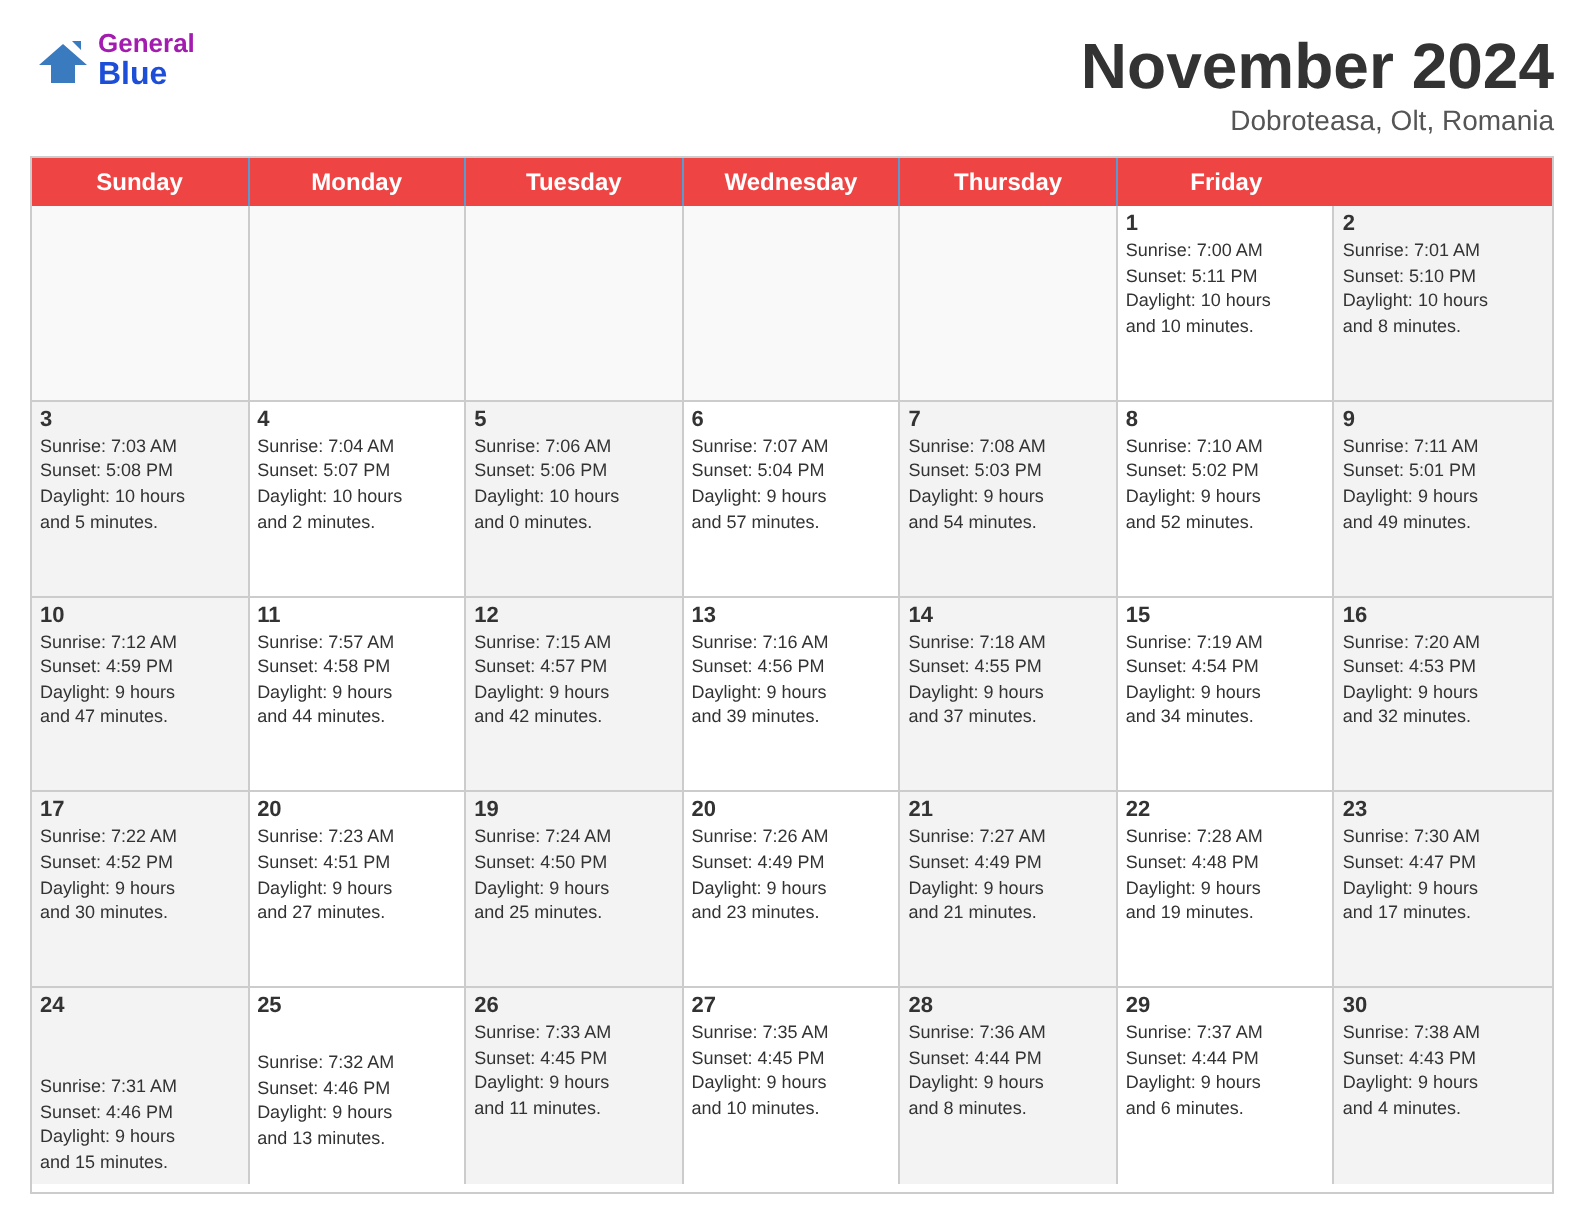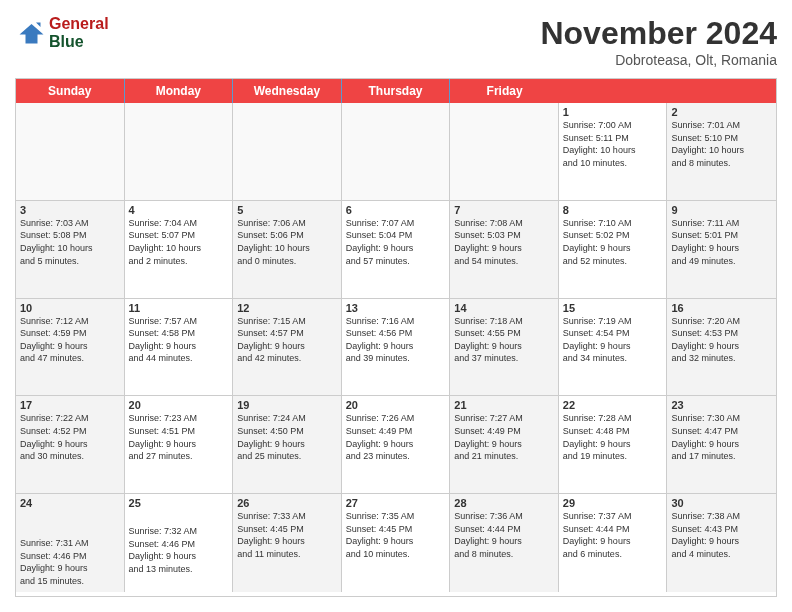--- a/index.html
+++ b/index.html
@@ -27,28 +27,28 @@
       display: flex;
       align-items: center;
       gap: 4px;
     }
     .logo-text {
       display: flex;
       flex-direction: column;
       line-height: 1.1;
     }
     .logo-general {
-      font-size: 16px;
-      font-weight: bold;
-      color: #b91c1c;
+      font-size: 13px;
+      font-weight: bold;
+      color: #a21caf;
     }
     .logo-blue {
       font-size: 16px;
       font-weight: bold;
-      color: #14532d;
+      color: #1d4ed8;
     }
     .logo-icon {
       width: 30px;
       height: 30px;
     }
     .title-block {
       text-align: right;
     }
     .month-title {
       font-size: 32px;
@@ -131,20 +131,21 @@
     <div class="title-block">
       <div class="month-title">November 2024</div>
       <div class="location">Dobroteasa, Olt, Romania</div>
     </div>
   </div>
 
   <div class="calendar">
     <div class="cal-header" id="cal-header">
         <div class="cal-header-cell">Sunday</div>
         <div class="cal-header-cell">Monday</div>
+        <div class="cal-header-cell">Tuesday</div>
         <div class="cal-header-cell">Wednesday</div>
         <div class="cal-header-cell">Thursday</div>
         <div class="cal-header-cell">Friday</div>
       </div>
     <div class="cal-body" id="cal-body">
         <div class="cal-row">
           <div class="cal-cell empty"></div>
           <div class="cal-cell empty"></div>
           <div class="cal-cell empty"></div>
           <div class="cal-cell empty"></div>

